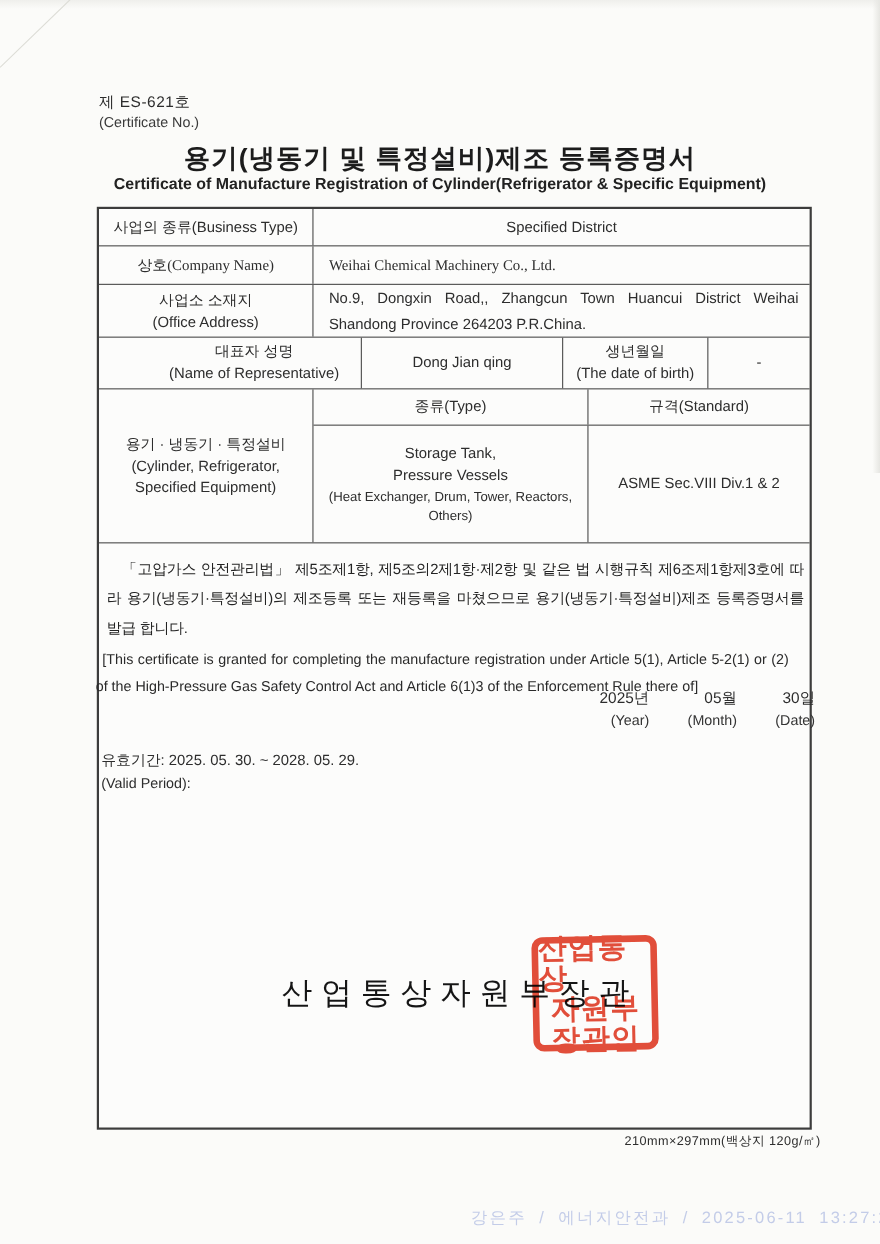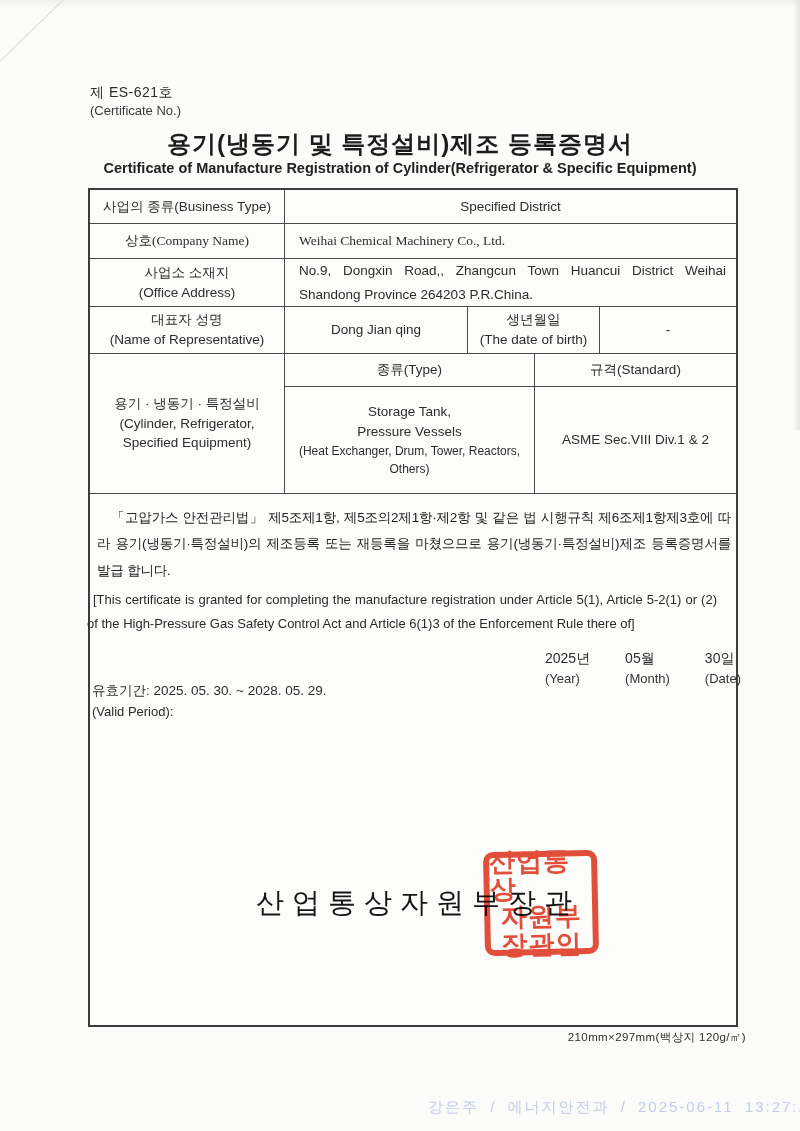--- a/index.html
+++ b/index.html
@@ -35,35 +35,35 @@
     display:flex;flex-direction:column;justify-content:center;}
   .cell:last-child{border-right:none;}
   .cell.center{align-items:center;text-align:center;}
   .cell.left{align-items:flex-start;padding-left:14px;padding-right:10px;}
   .lbl{width:195px;flex:0 0 195px;}
   .fs{font-size:13.5px;line-height:1.45;}
   .fs-sm{font-size:12px;line-height:1.5;}
   .r1{height:34px;}
   .r2{height:35px;font-family:Liberation Serif, serif;}
   .r3{height:48px;}
-  .r4{height:47px;}
+  .r4{height:47px;padding-left:44px;}
   .r5{height:140px;border-bottom:1.5px solid #4a4a4a;}
   .r5 .right-part{flex:1;display:flex;flex-direction:column;}
   .r5 .hdr{display:flex;height:33px;border-bottom:1.5px solid #4a4a4a;box-sizing:border-box;}
   .r5 .bodyr{display:flex;flex:1;}
   .c-type{width:250px;flex:0 0 250px;}
   .addr{line-height:1.75;text-align:justify;}
   
   .para-ko{position:absolute;left:97px;top:505px;width:634px;
     font-size:13.5px;line-height:1.95;text-align:justify;text-indent:14px;
     color:#232323;letter-spacing:-0.2px;}
   .para-en{position:absolute;left:87px;top:588px;width:630px;
     font-size:13px;line-height:1.85;text-align:justify;text-indent:6px;color:#2a2a2a;}
-  .dateblock{position:absolute;left:545px;top:648px;width:196px;
-    display:flex;justify-content:space-between;text-align:left;}
+  .dateblock{position:absolute;left:545px;top:624px;width:196px;
+    display:flex;justify-content:space-between;text-align:right;}
   .dateblock .dcol{display:flex;flex-direction:column;line-height:1.5;}
   .dateblock .v{font-size:14px;}
   .dateblock .e{font-size:13px;color:#333;}
   .validp{position:absolute;left:92px;top:680px;font-size:13.5px;line-height:1.6;}
   .validp .en{font-size:13px;}
   
   .signer{position:absolute;left:256px;top:884px;
     font-size:28px;font-weight:normal;letter-spacing:8px;color:#151515;white-space:nowrap;}
   .stamp{position:absolute;left:484px;top:851px;width:114px;height:104px;
     border:6px solid #e2402a;border-radius:10px;box-sizing:border-box;

